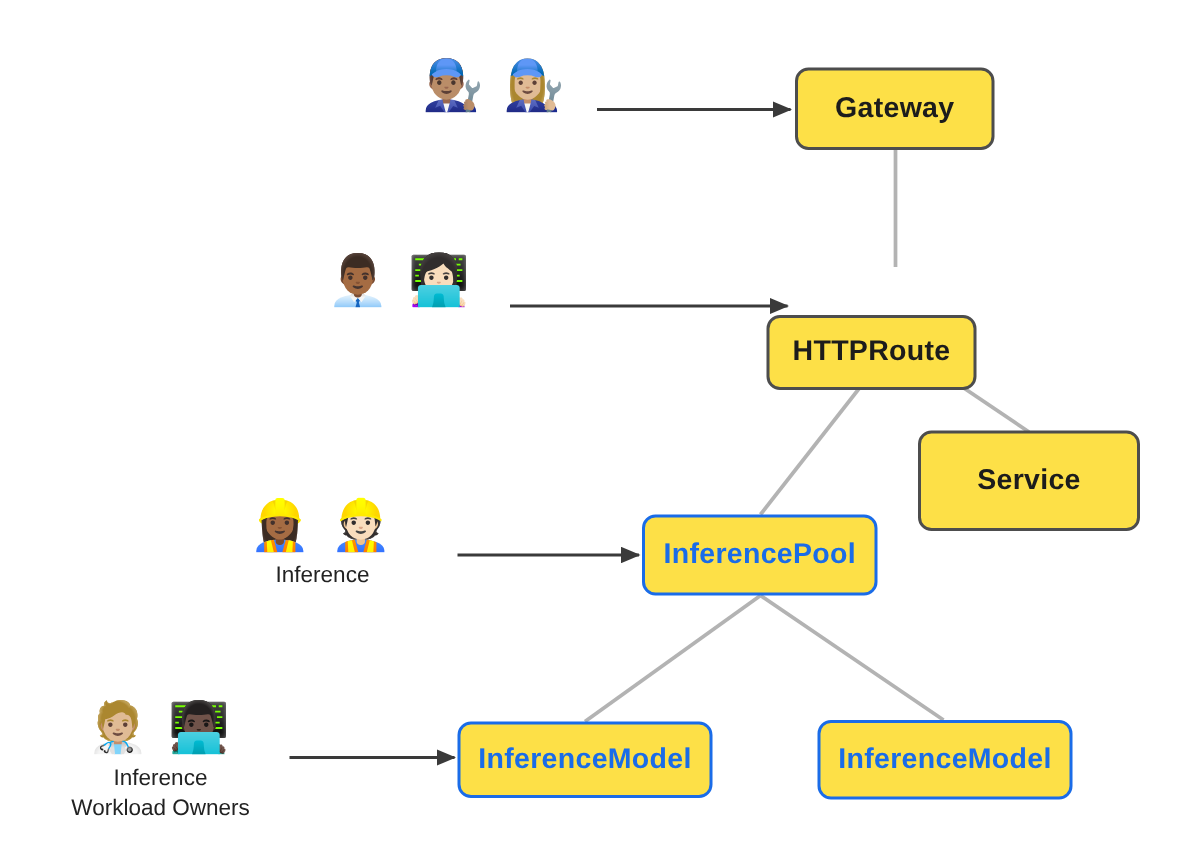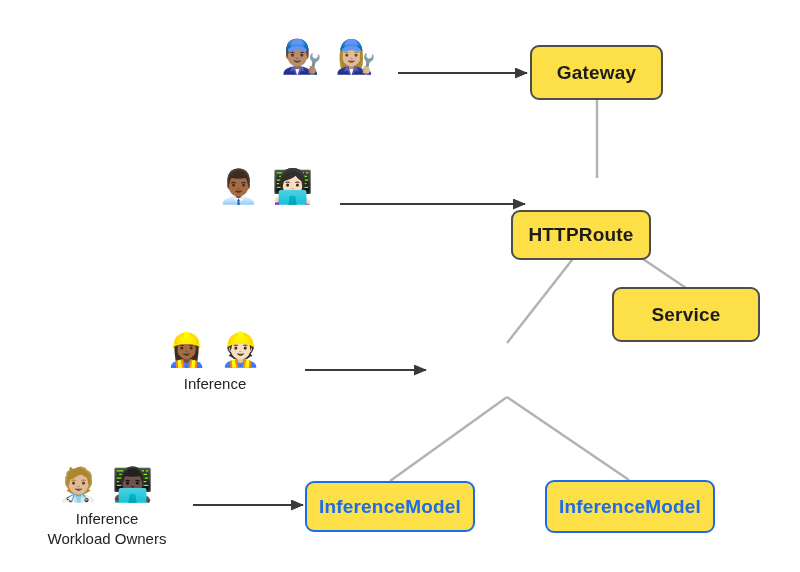--- a/index.html
+++ b/index.html
@@ -84,22 +84,23 @@
     <line class="arrow" x1="398" y1="73" x2="527" y2="73" marker-end="url(#arrowhead)"></line>
     <line class="arrow" x1="340" y1="204" x2="525" y2="204" marker-end="url(#arrowhead)"></line>
     <line class="arrow" x1="305" y1="370" x2="426" y2="370" marker-end="url(#arrowhead)"></line>
     <line class="arrow" x1="193" y1="505" x2="303" y2="505" marker-end="url(#arrowhead)"></line>
   </svg>
 
   <div class="node" style="left:530px; top:45px; width:133px; height:55px;">Gateway</div>
 
   <div class="node" style="left:511px; top:178px; width:140px; height:50px;margin-top:32px;">HTTPRoute</div>
 
-  <div class="node" style="left:612px; top:287px; width:148px; height:55px;">Service</div>
+  <div class="node" style="left:612px; top:287px; width:148px; height:67px;">Service</div>
 
+  <div class="node ext" style="left:428px; top:343px; width:157px; height:54px;">InferencePool</div>
 
   <div class="node ext" style="left:305px; top:481px; width:170px; height:51px;">InferenceModel</div>
 
   <div class="node ext" style="left:545px; top:480px; width:170px; height:53px;">InferenceModel</div>
 
   <div class="persona" style="left:245px; top:36px;">
     <div class="emoji">👨🏽‍🔧 👩🏼‍🔧</div>
     <div class="plabel">
     </div>
   </div>

